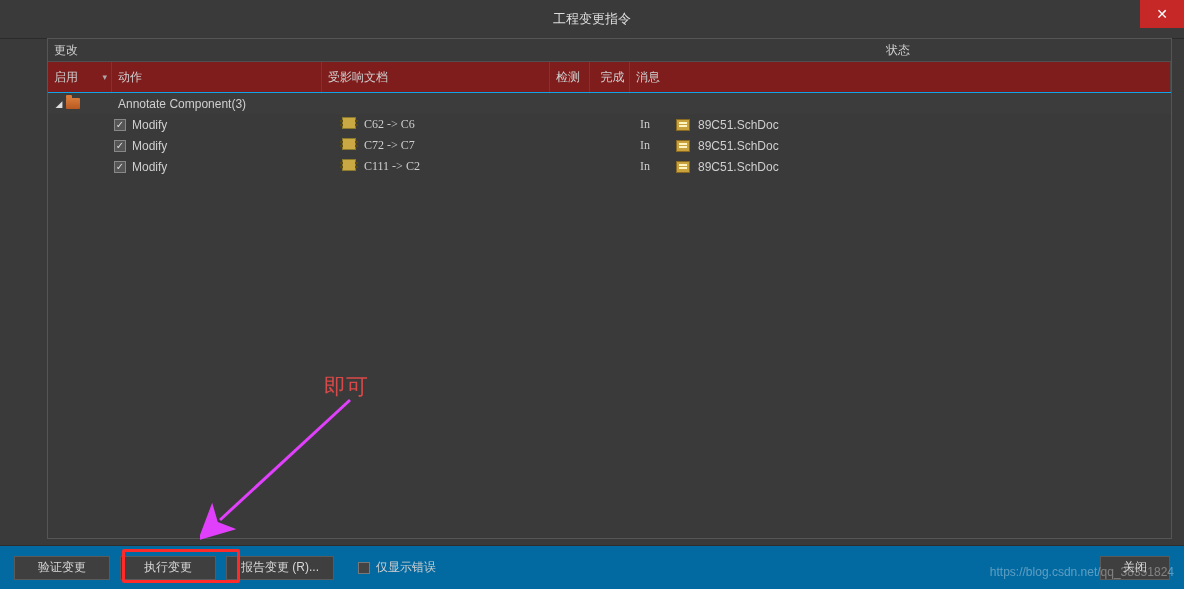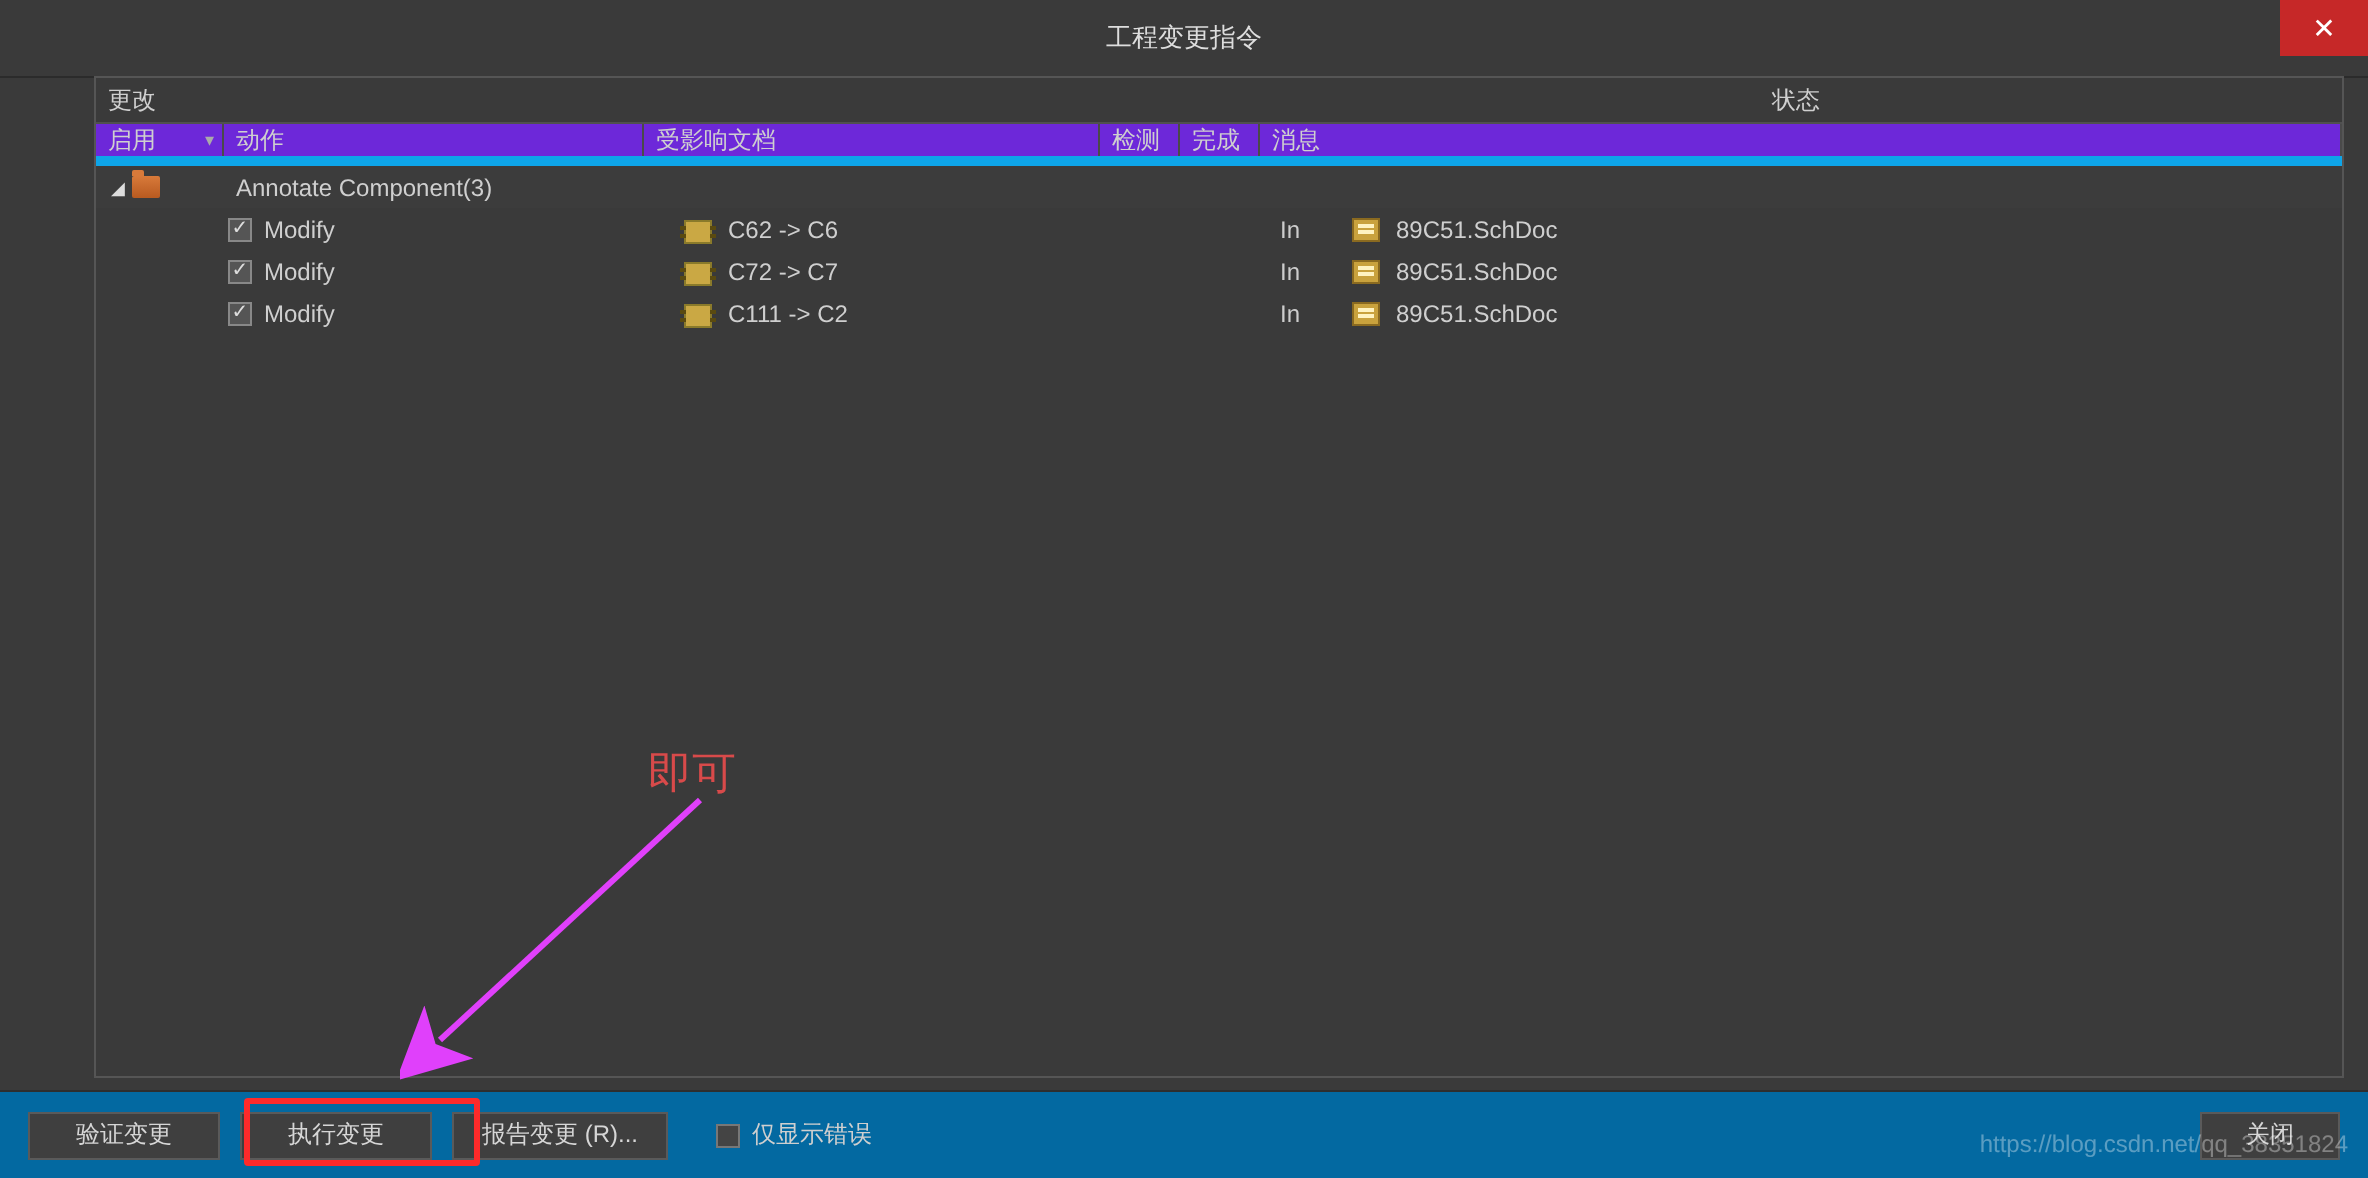--- a/index.html
+++ b/index.html
@@ -42,53 +42,53 @@
     height: 22px;
     display: flex;
     color: #cfcfcf;
     padding: 0 6px;
     align-items: center;
     font-size: 12px;
   }
   .section-headers .sh-left { flex: 0 0 828px; }
   .section-headers .sh-right { flex: 1; padding-left: 4px; }
   .col-headers {
-    height: 22px;
-    background: #6d28d9;
+    height: 32px;
+    background: #7f1d1d;
     border-top: 1px solid #505050;
-    border-bottom: 5px solid #0ea5e9;
+    border-bottom: 1px solid #0ea5e9;
     display: flex;
     align-items: center;
     color: #cfcfcf;
   }
   .col-headers .ch {
     height: 100%;
     display: flex;
     align-items: center;
     padding-left: 6px;
     border-right: 1px solid #4a4a4a;
   }
   .ch-enable  { flex: 0 0 64px; padding-left: 26px; position: relative; }
   .ch-enable .drop { position: absolute; right: 4px; font-size: 9px; color: #aaa; }
   .ch-action  { flex: 0 0 210px; }
   .ch-object  { flex: 0 0 334px; }
   .ch-doc     { flex: 0 0 228px; }
   .ch-check   { flex: 0 0 40px; }
-  .ch-done    { flex: 0 0 40px; }
+  .ch-done    { flex: 0 0 40px; justify-content: center; }
   .ch-msg     { flex: 1; }
   .grid-body { }
   .row {
     height: 21px;
     display: flex;
     align-items: center;
     color: #cfcfcf;
   }
   .cell-enable  { flex: 0 0 64px; display:flex; align-items:center; padding-left: 6px; }
   .cell-action  { flex: 0 0 210px; padding-left: 6px; display:flex; align-items:center; gap:6px;}
-  .cell-object  { flex: 0 0 334px; padding-left: 6px; display:flex; align-items:flex-end; gap:8px;}
+  .cell-object  { flex: 0 0 334px; padding-left: 6px; display:flex; align-items:flex-start; gap:8px;font-family:Liberation Serif, serif;}
   .cell-doc     { flex: 0 0 228px; padding-left: 6px; display:flex; align-items:center; gap:8px;}
   .cell-check   { flex: 0 0 40px; }
   .cell-done    { flex: 0 0 40px; }
   .cell-msg     { flex: 1; }
   .group-row { background: #3c3c3c; }
   .expander {
     width: 10px; height: 10px;
     display: inline-flex; align-items:center; justify-content:center;
     color: #ddd; font-size: 9px; margin-right: 2px;
   }

